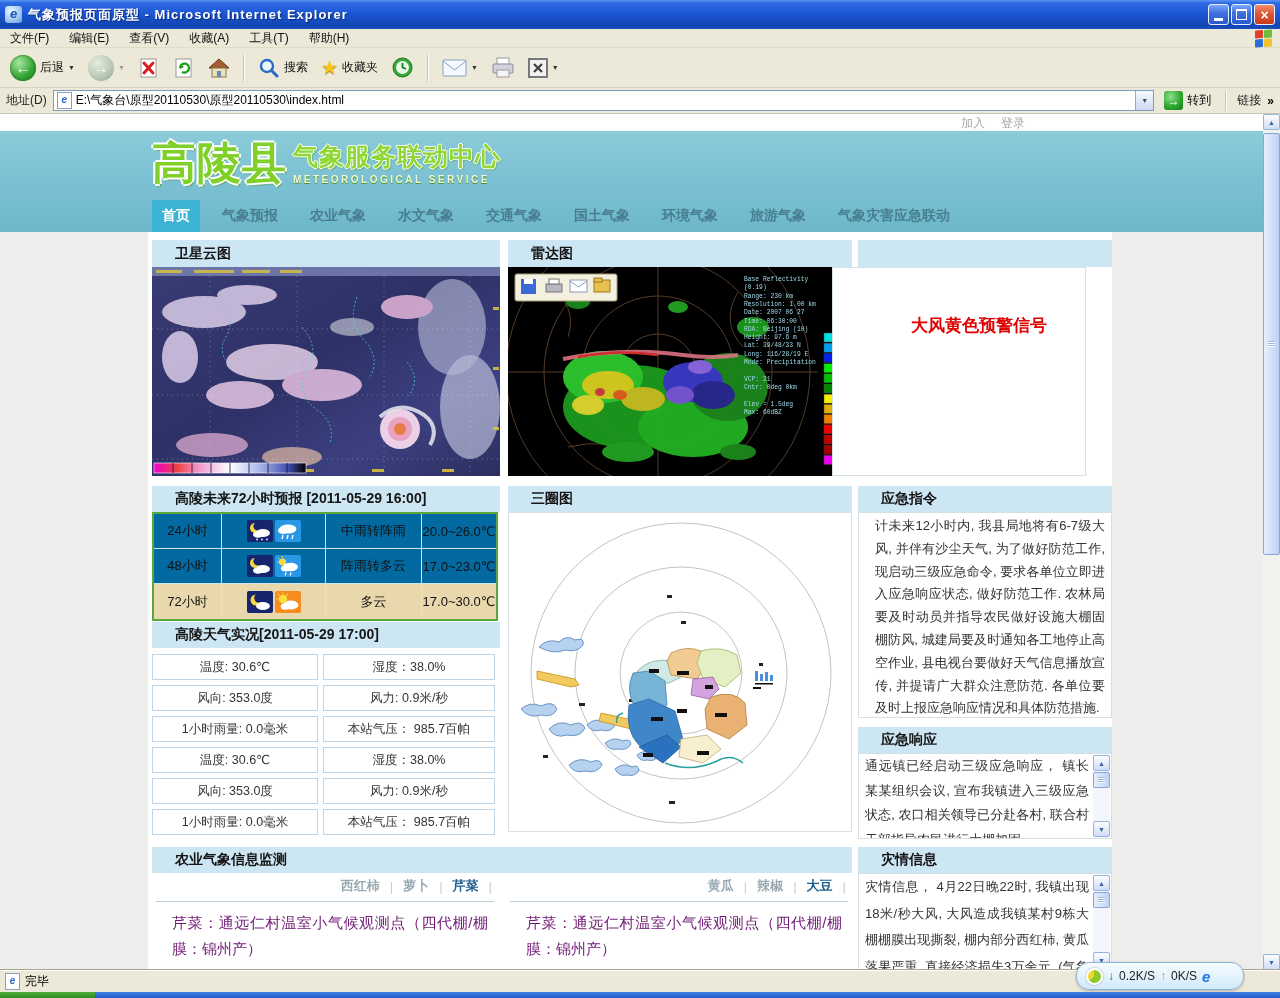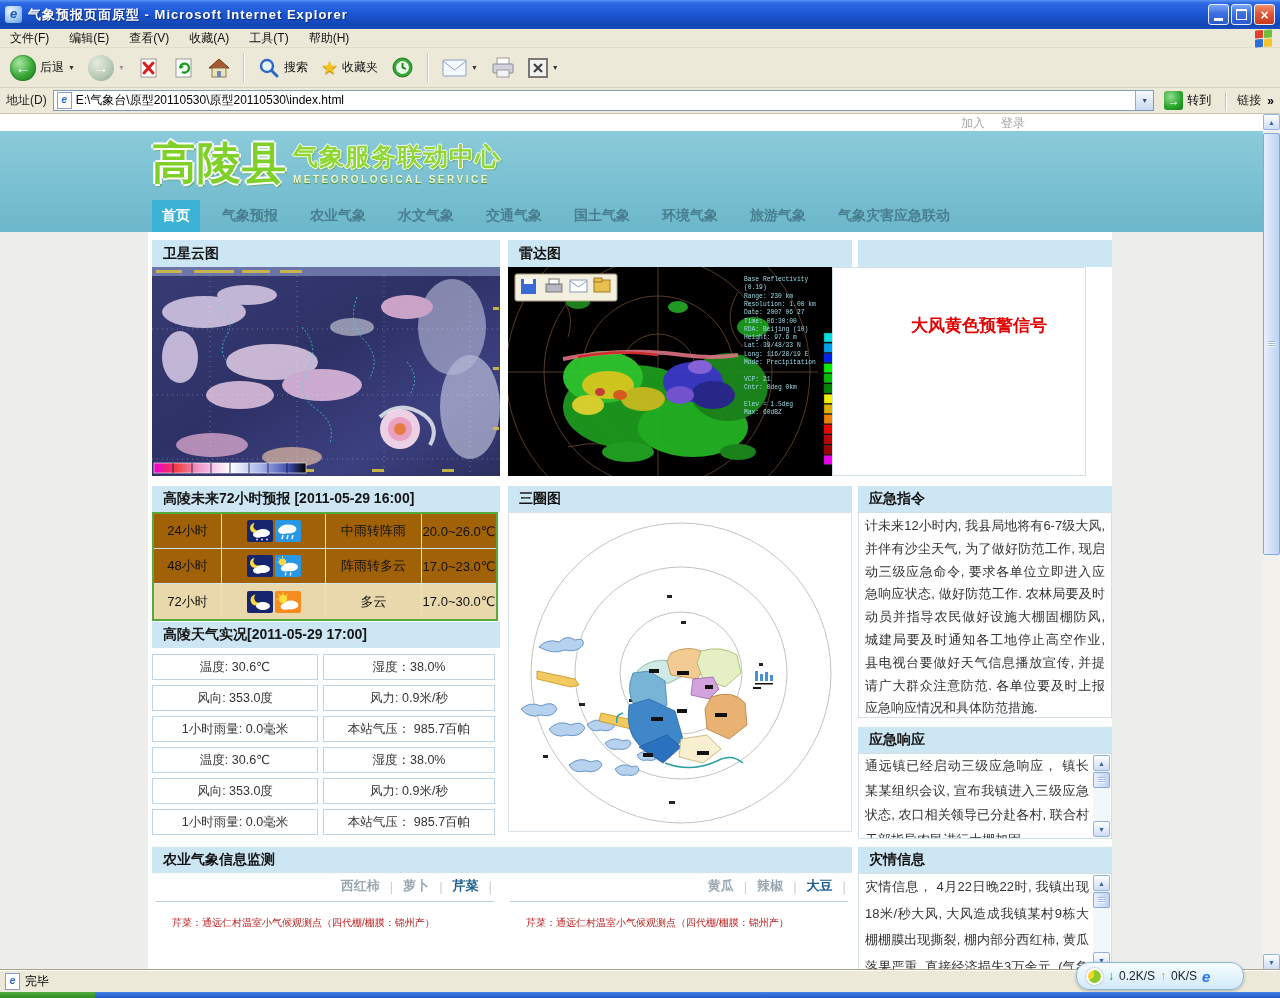--- a/index.html
+++ b/index.html
@@ -66,26 +66,26 @@
   .logo-center{font-size:25px;font-weight:bold;color:#8fd834;line-height:1.1;
     text-shadow:-1px 0 #fff,1px 0 #fff,0 -1px #fff,0 1px #fff,1px 1px 2px #4a8a10;letter-spacing:1px;}
   .logo-en{font-size:10px;font-weight:bold;color:#eef8da;letter-spacing:2.5px;margin-top:3px;text-shadow:0 1px 1px #4a8a10;}
   .nav{position:absolute;left:152px;bottom:0;height:32px;display:flex;align-items:center;}
   .nav-tab{width:48px;height:32px;background:#3cb2d4;color:#fff;font-weight:bold;font-size:14px;
     display:inline-flex;align-items:center;justify-content:center;}
   .nav-label{margin-left:32px;color:#477f90;font-weight:bold;font-size:14px;}
   .nav-label:nth-child(2){margin-left:22px;}
   .contentbg{left:148px;top:118px;width:964px;height:738px;background:#fff;}
 
-  .phead{height:27px;background:#cde6f3;display:flex;align-items:center;padding-left:11px;box-sizing:border-box;
+  .phead{height:27px;background:#cde6f3;display:flex;align-items:center;padding-left:23px;box-sizing:border-box;
     font-weight:bold;font-size:14px;color:#151515;}
   .pbody{background:#fff;border:1px solid #d4e0e8;box-sizing:border-box;overflow:hidden;}
 
   
-  .ftable{border:2px solid #58a83c;box-sizing:border-box;background:#a16207;}
+  .ftable{border:2px solid #58a83c;box-sizing:border-box;background:#0369a1;}
   .frow{display:flex;height:35px;border-bottom:1px solid #cfe6f0;box-sizing:border-box;}
   .frow:last-child{border-bottom:none;background:#e9d8ab;}
   .fcell{display:flex;align-items:center;justify-content:center;border-right:1px solid #cfe6f0;box-sizing:border-box;
     font-size:13px;color:#111;}
   .fcell:last-child{border-right:none;}
   .fc1{width:68px;} .fc2{width:104px;gap:2px;} .fc3{width:96px;} .fc4{flex:1;}
 
   
   .lrow{display:flex;gap:5px;margin-bottom:5px;}
   .lcell{height:26px;border:1px solid #bdd5e6;box-sizing:border-box;background:#fff;
@@ -109,21 +109,21 @@
   .vscroll{left:1263px;top:114px;width:17px;height:856px;background:#f2f1ec;}
   .vscroll .up{top:0;} .vscroll .down{bottom:0;top:auto;}
 
   
   .agri-col{position:absolute;top:0;height:97px;}
   .tabs{height:26px;display:flex;align-items:center;justify-content:flex-end;gap:10px;padding-right:6px;
     font-weight:bold;font-size:13px;color:#9aa8b2;}
   .tabs .sep{color:#c3ced6;font-weight:normal;}
   .tabs .active{color:#1c5e8f;}
   .tab-hr{height:1px;background:#b9cdd9;margin:2px 4px 0 4px;}
-  .agri-text{font-size:10px;color:#b91c1c;line-height:26px;padding:8px 10px 0 20px;text-align:justify;}
+  .agri-text{font-size:15px;color:#701a75;line-height:26px;padding:8px 10px 0 20px;text-align:justify;}
 
   
   .statusbar{left:0;top:970px;width:1280px;height:22px;background:#ece9d8;border-top:1px solid #fff;
     box-shadow:0 -1px 0 #a8a490;display:flex;align-items:center;padding-left:5px;box-sizing:border-box;gap:5px;color:#000;}
   .zone{position:absolute;left:1128px;color:#777;}
   .speedwidget{left:1076px;top:962px;width:168px;height:28px;border:1px solid #8cb6da;border-radius:13px;
     background:linear-gradient(180deg,#f6fcff,#d2eafa);box-shadow:0 1px 3px rgba(0,0,0,.25);
     display:flex;align-items:center;gap:5px;padding:0 9px;box-sizing:border-box;font-size:12px;color:#222;}
   .s360{width:17px;height:17px;border-radius:50%;border:2px solid #fff;box-sizing:border-box;
     background:conic-gradient(#8ecb2a 0 65%,#f5d62c 65% 100%);box-shadow:0 0 2px #888;}
@@ -666,21 +666,21 @@
         <g fill="#111">
             <rect x="2" y="12" width="18" height="1.5"></rect>
             <rect x="0" y="16" width="8" height="2"></rect>
           </g>
       </g>
     </svg>
 
     <div class="abs phead" style="left:858px;top:372px;width:254px;height:26px;">
       <span>应急指令</span>
     </div>
-    <div class="abs pbody" style="left:858px;top:398px;width:254px;height:206px;">
+    <div class="abs pbody" style="left:858px;top:398px;width:254px;height:206px;padding-left:10px;">
       <div class="body-text" style="line-height:22.8px;padding-top:2px;">计未来12小时内, 我县局地将有6-7级大风, 并伴有沙尘天气, 为了做好防范工作, 现启动三级应急命令, 要求各单位立即进入应急响应状态, 做好防范工作. 农林局要及时动员并指导农民做好设施大棚固棚防风, 城建局要及时通知各工地停止高空作业, 县电视台要做好天气信息播放宣传, 并提请广大群众注意防范.  各单位要及时上报应急响应情况和具体防范措施.</div>
     </div>
 
     <div class="abs phead" style="left:858px;top:613px;width:254px;height:26px;">
       <span>应急响应</span>
     </div>
     <div class="abs pbody" style="left:858px;top:639px;width:254px;height:86px;">
       <div class="body-text" style="line-height:24.5px;padding-right:22px;">通远镇已经启动三级应急响应， 镇长某某组织会议, 宣布我镇进入三级应急状态, 农口相关领导已分赴各村, 联合村干部指导农民进行大棚加固.</div>
       <div class="iscroll">
         <div class="sbtn" style="top:0">▲</div>

